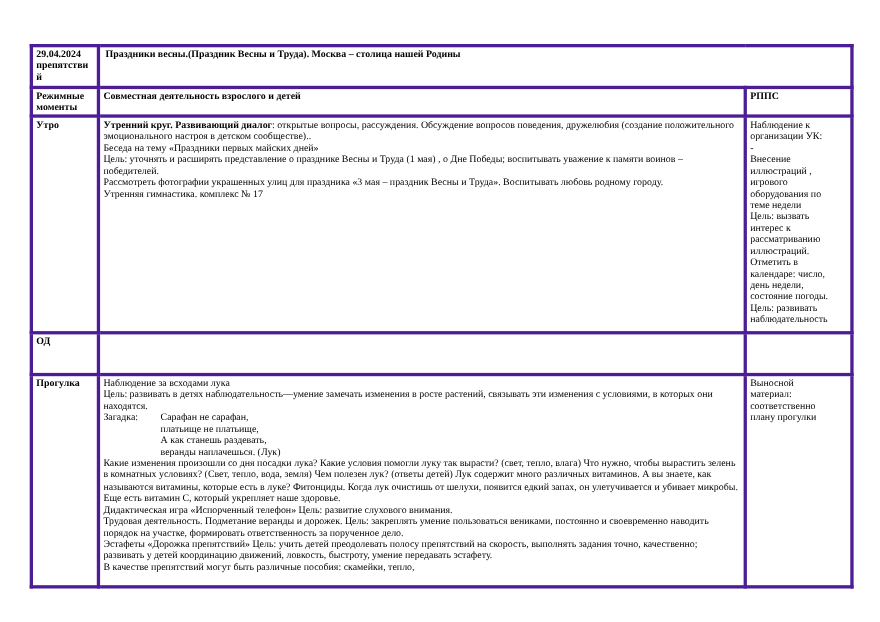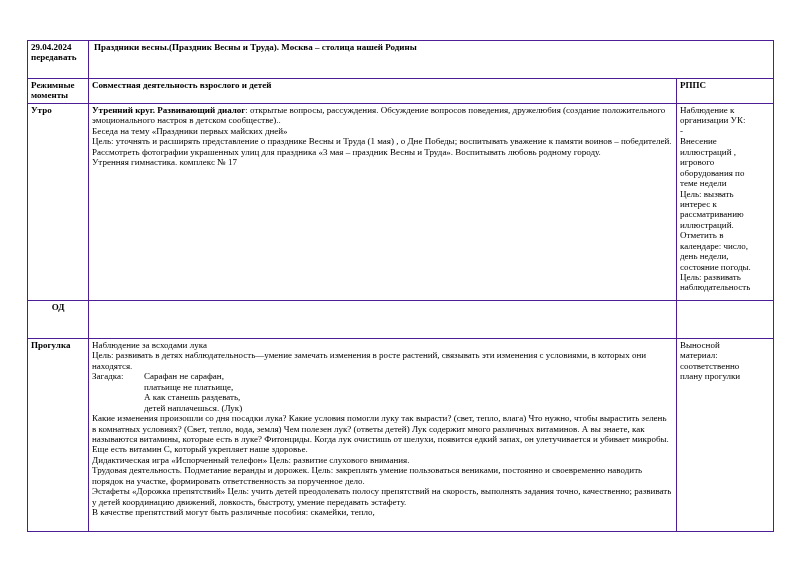--- a/index.html
+++ b/index.html
@@ -8,56 +8,56 @@
     font-family:"Liberation Serif", serif;
     font-size:9px; line-height:1.16;
     overflow:hidden;
   }
   .sheet { position:relative; width:800px; height:565px; background:#fff; }
   table.plan {
     position:absolute; left:27px; top:40px;
     width:746px; border-collapse:collapse; table-layout:fixed;
   }
   td {
-    border:1px solid #4c1d95;
+    border:3px solid #4c1d95;
     vertical-align:top;
     padding:1px 3px;
     overflow:hidden;
   }
   .bold { font-weight:bold; }
   .center { text-align:left; }
   td.rpps-cell { padding-right:15px; }
   td.label-cell { font-weight:bold; }
   .date-line { font-weight:bold; overflow-wrap:break-word; word-break:break-word; width:50px; }
   .theme { font-weight:bold; padding-left:2px; }
   .para { min-height:10px; }
   .para .b { font-weight:bold; }
   .para.indent { margin-left:52px; }
   .tab-label { display:inline-block; width:52px; }
   tr.r1 { height:38px; }
   tr.r2 { height:25px; }
   tr.r3 { height:197px;margin-top:28px; }
-  tr.r4 { height:38px;text-align:center; }
+  tr.r4 { height:38px; }
   tr.r5 { height:193px; }
 </style>
 </head>
 <body>
 
 <div class="sheet">
   <table class="plan">
     <colgroup>
       <col style="width:61px">
       <col style="width:588px">
       <col style="width:97px">
     </colgroup>
     <tbody>
         <tr class="r1">
       <td>
         <div class="date-line">29.04.2024</div>
-        <div class="date-line">передавать</div>
+        <div class="date-line">препятствий</div>
       </td>
       <td colspan="2">
         <div class="theme">Праздники весны.(Праздник Весны и Труда).  Москва – столица нашей Родины</div>
       </td>
     </tr>
     <tr class="r2">
       <td class="bold">Режимные моменты</td>
       <td class="bold center">Совместная деятельность взрослого и детей</td>
       <td class="bold center">РППС</td>
     </tr>
@@ -85,21 +85,21 @@
       <td class="rpps-cell"></td>
     </tr>
     <tr class="r5">
       <td class="label-cell">Прогулка</td>
       <td>
             <div class="para"><span>Наблюдение за всходами лука</span></div>
             <div class="para"><span>Цель: развивать в детях наблюдательность—умение замечать изменения в росте растений, связывать эти изменения с условиями, в которых они находятся.</span></div>
             <div class="para"><span class="tab-label">Загадка:</span><span>Сарафан не сарафан,</span></div>
             <div class="para indent"><span>платьище не платьище,</span></div>
             <div class="para indent"><span>А как станешь раздевать,</span></div>
-            <div class="para indent"><span>детей наплачешься. (Лук)</span></div>
+            <div class="para indent"><span>веранды наплачешься. (Лук)</span></div>
             <div class="para"><span>Какие изменения произошли со дня посадки лука?  Какие условия помогли луку так вырасти? (свет, тепло, влага)  Что нужно, чтобы вырастить зелень в комнатных  условиях? (Свет, тепло, вода, земля) Чем полезен лук? (ответы детей) Лук содержит много различных витаминов. А вы знаете, как называются витамины, которые есть в луке? Фитонциды. Когда лук очистишь от шелухи, появится едкий запах, он улетучивается и убивает микробы. Еще есть витамин С, который укрепляет наше здоровье.</span></div>
             <div class="para"><span>Дидактическая игра «Испорченный телефон»  Цель: развитие слухового внимания.</span></div>
             <div class="para"><span>Трудовая деятельность. Подметание веранды и дорожек. Цель: закреплять умение пользоваться вениками, постоянно и своевременно наводить порядок на участке, формировать ответственность за порученное дело.</span></div>
             <div class="para"><span>Эстафеты «Дорожка препятствий» Цель: учить детей преодолевать полосу препятствий на скорость, выполнять задания точно, качественно; развивать у детей координацию движений, ловкость, быстроту, умение передавать эстафету.</span></div>
             <div class="para"><span>В качестве препятствий могут быть различные пособия: скамейки, тепло,</span></div>
           </td>
       <td class="rpps-cell">
             <div class="para"><span>Выносной материал: соответственно  плану прогулки</span></div>
           </td>
     </tr>

